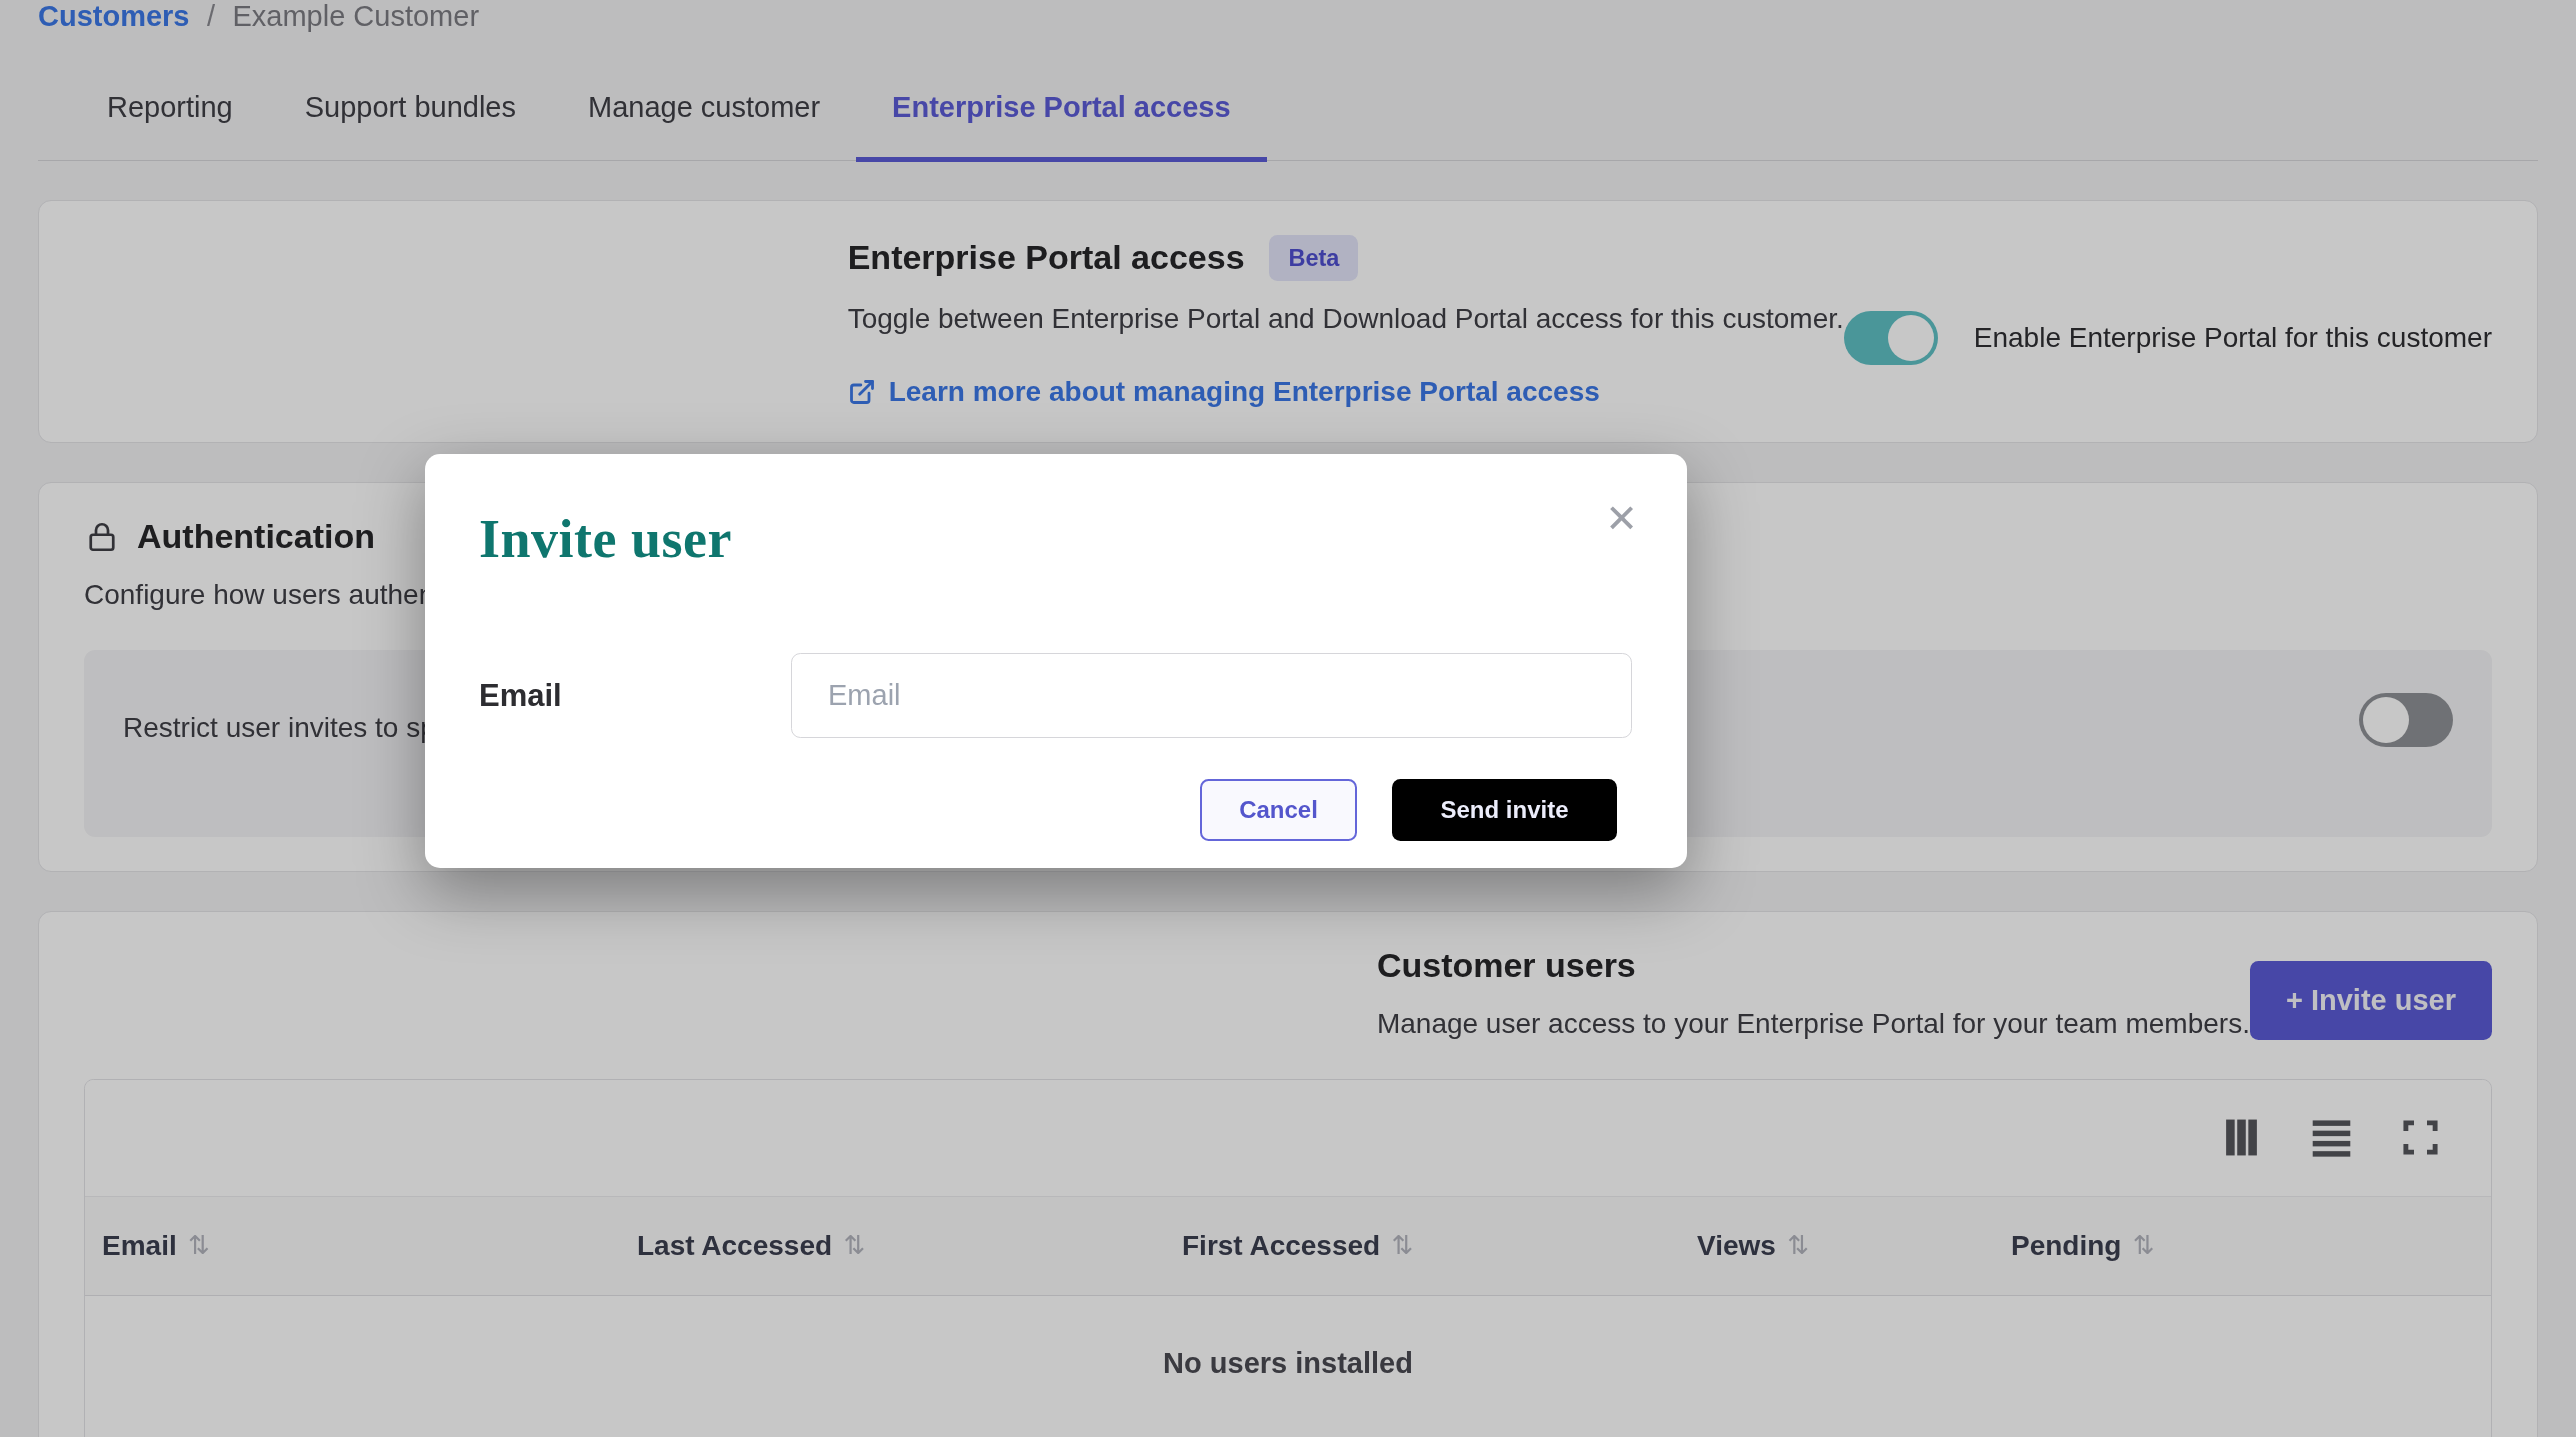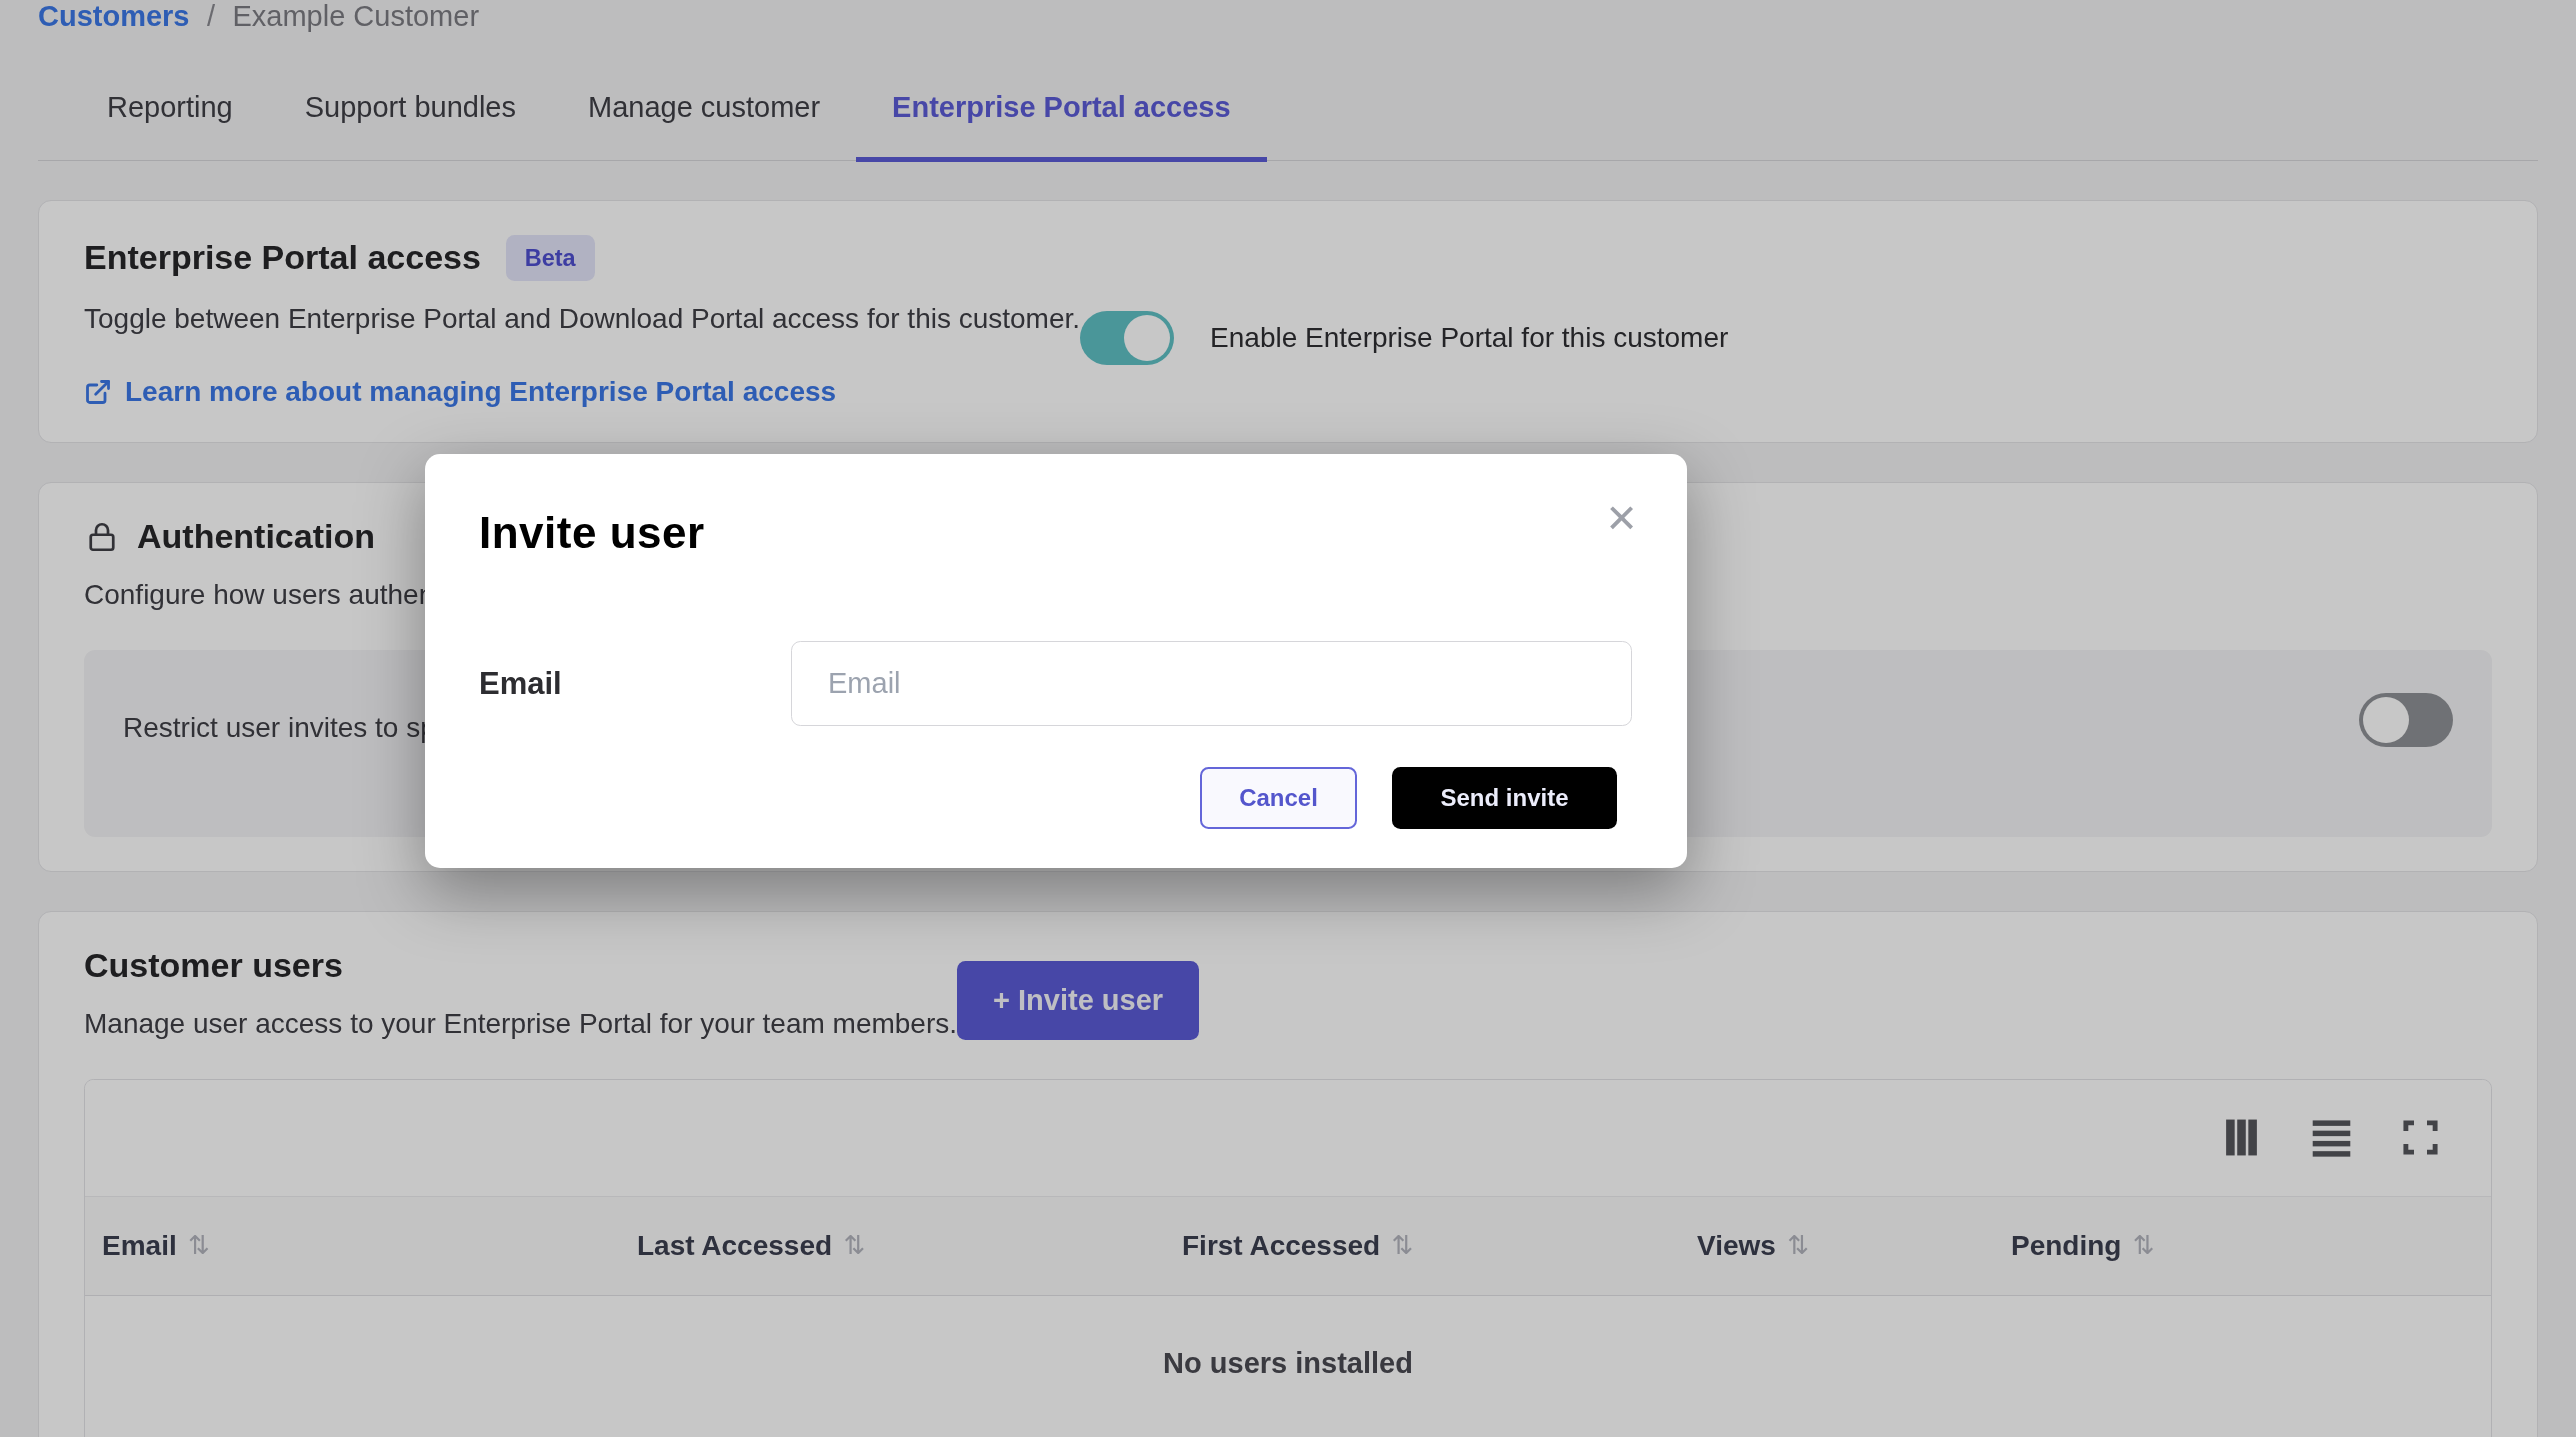--- a/index.html
+++ b/index.html
@@ -29,21 +29,21 @@
   }
 
   
   .card {
     background:#ffffff; border:0.9px solid #e4e4e7; border-radius:13px;
     margin-top:39px; padding:34px 45px; position:relative;
   }
   .card-title { font-size:34px; font-weight:700; color:#27272a; }
   .card-desc { font-size:28px; color:#3f3f46; margin-top:22.5px; }
 
-  .flex-row { display:flex; justify-content:flex-start; }
+  .flex-row { display:flex; justify-content:flex-end; }
 
   .badge-beta {
     display:inline-block; background:#e3e4f9; color:#4f4fd0; font-size:23.5px; font-weight:700;
     padding:9.4px 19px; border-radius:8.5px; margin-left:20.7px; vertical-align:3.8px;
   }
 
   .link-row { display:flex; align-items:center; gap:13px; margin-top:41px; cursor:pointer; }
   .link-row span { color:#3b78e7; font-size:28px; font-weight:600; }
 
   .toggle-row { display:flex; align-items:center; gap:36px; margin-top:32px; }
@@ -90,21 +90,21 @@
   .empty-msg { font-size:29px; font-weight:600; color:#4b4b53; padding-top:51px; }
 
   
   .overlay { position:absolute; inset:0; background:rgba(0,0,0,0.22); z-index:50; }
   .modal {
     position:absolute; left:425px; top:454px; width:1262px; height:414px;
     background:#ffffff; border-radius:15px; z-index:60;
     box-shadow:0 22.5px 66px rgba(0,0,0,0.35);
     padding:54px 54px;
   }
-  .modal-title { font-size:44px; font-weight:800; color:#000000; letter-spacing:0.5px; }
+  .modal-title { font-size:54px; font-weight:800; color:#0f766e; letter-spacing:0.5px;font-family:Liberation Serif, serif; }
   .modal-close {
     position:absolute; top:45px; right:49px; font-size:39px; color:#9da0a8;
     cursor:pointer; font-weight:400; line-height:1;
   }
   .modal-form { display:flex; align-items:center; margin-top:83px; }
   .field-label { font-size:31px; font-weight:700; color:#2d2d31; width:312px; }
   .email-input {
     width:841px; height:85px; border:1.9px solid #d6d6da; border-radius:9.4px;
     font-size:29px; color:#27272a; padding:0 36px; outline:none;
     font-family:"Liberation Sans", sans-serif; background:#ffffff;

